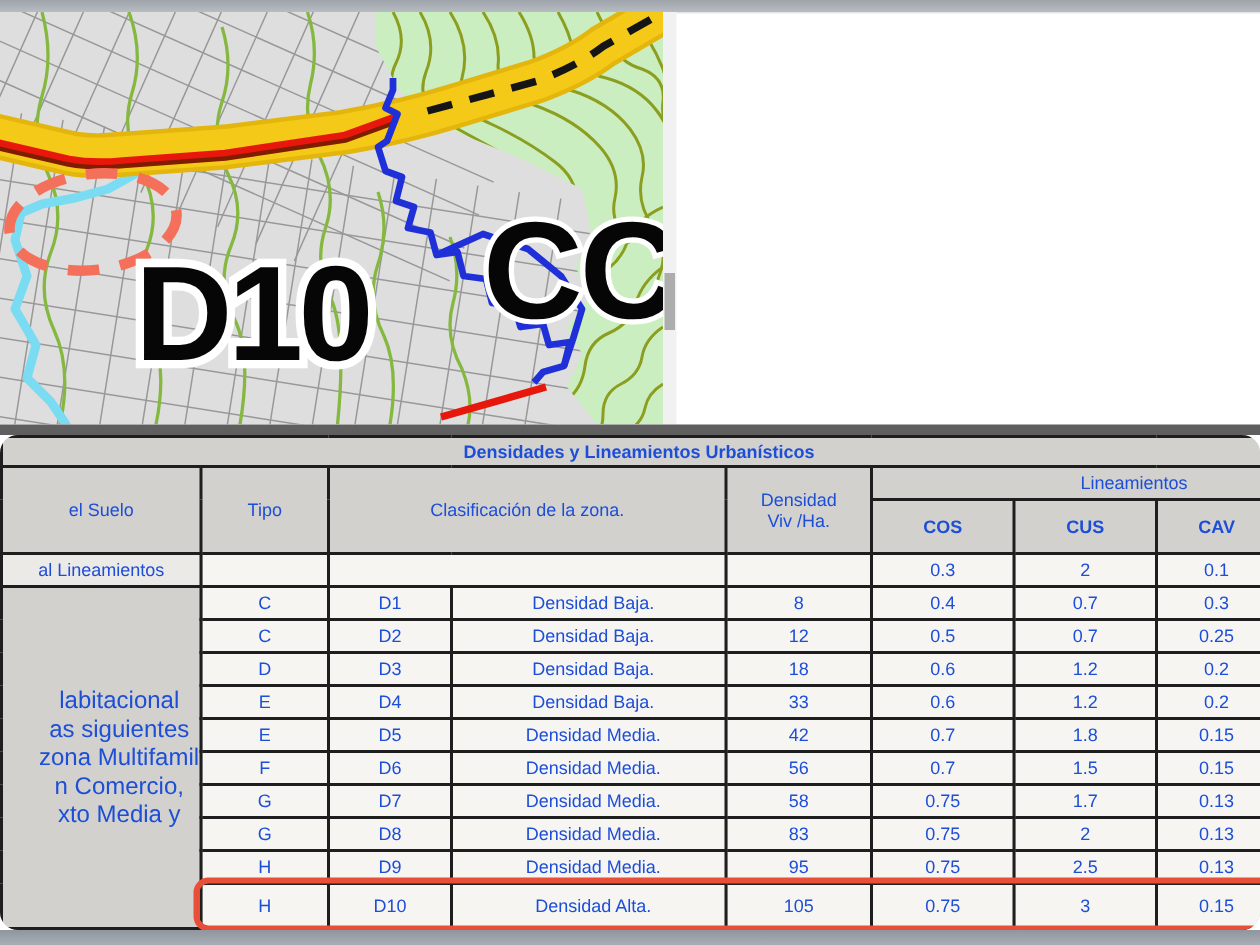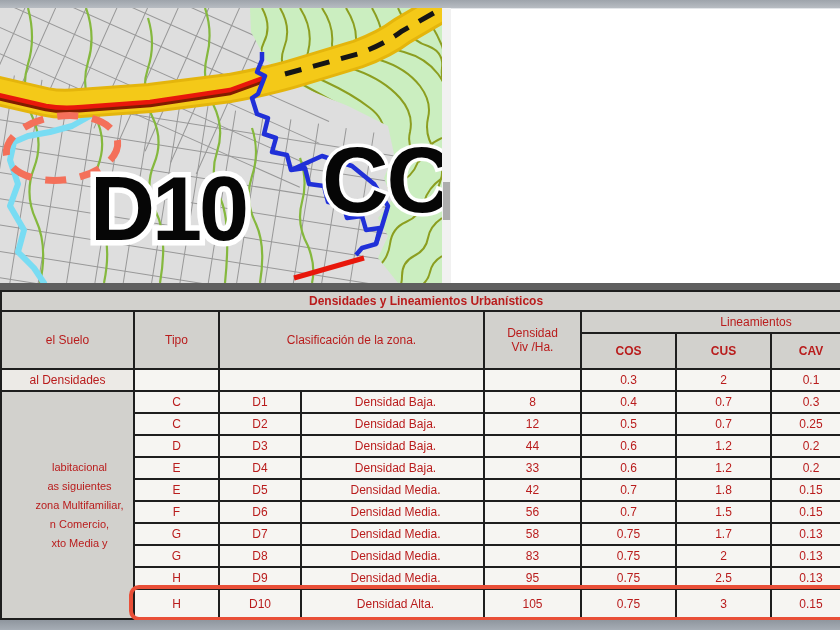--- a/index.html
+++ b/index.html
@@ -1,48 +1,48 @@
 <!DOCTYPE html>
 <html><head>
 <meta charset="utf-8">
 <style>
   html,body{margin:0;padding:0;background:#fff;}
   #stage{position:relative;width:840px;height:630px;overflow:hidden;
-         font-family:"Liberation Sans",sans-serif;color:#b91c1c;background:#ffffff;}
+         font-family:"Liberation Sans",sans-serif;color:#1d4ed8;background:#ffffff;}
 
   
   .topbar{position:absolute;left:0;top:0;width:840px;height:8px;
           background:linear-gradient(#9ea4ab,#b7bcc2);border-bottom:1px solid #e3e6e9;}
   .dark-strip{position:absolute;left:0;top:283px;width:840px;height:7px;background:#5f5f5f;}
   .bottom-strip{position:absolute;left:0;top:620px;width:840px;height:10px;
           background:linear-gradient(#8f969e,#a6adb5);}
 
   
   .map-viewport{position:absolute;left:0;top:8px;width:442px;height:275px;overflow:hidden;}
   .scroll-track{position:absolute;left:442px;top:8px;width:9px;height:275px;background:#f1f1f1;}
   .scroll-thumb{position:absolute;left:443px;top:182px;width:7px;height:38px;background:#adadad;}
 
   
   .table-wrap{position:absolute;left:0;top:290px;width:840px;height:330px;overflow:hidden;
-              background:#d5d4d0;}
+              background:#d5d4d0;border-radius:12px;}
   table.dens{border-collapse:collapse;table-layout:fixed;width:850px;}
   table.dens th,table.dens td{border:2px solid #1e1e1e;padding:0;font-size:12px;
               text-align:center;vertical-align:middle;overflow:hidden;white-space:nowrap;}
   .title-row th{height:18px;background:#d2d1cd;font-weight:bold;font-size:13px;
               border-left:none;border-top:none;}
   thead tr.h1 th{height:20px;background:#d2d1cd;font-weight:normal;}
   thead tr.h2 th{height:34px;background:#d2d1cd;font-weight:bold;}
   .c-landuse{border-left:none;text-align:left;}
   .c-lin{text-indent:80px;}
   tbody td{height:20px;background:#f6f5f2;}
   tbody tr.r-unifam td{height:20px;}
   tbody tr.hl td{height:28px;}
   td.landuse-merged{border-left:none;background:#d2d1cd;text-align:left;vertical-align:top;
               padding-top:82px;white-space:normal;}
-  td.landuse-merged div{line-height:19px;font-size:11px;padding-left:24px;}
+  td.landuse-merged div{line-height:19px;font-size:16px;padding-left:24px;}
   .t-left{text-align:center;padding-left:6px !important;}
   .landuse-cell{border-left:none;text-align:left;background:#eceae6 !important;}
   .highlight-box{position:absolute;left:129px;top:295px;width:716px;height:28px;
               border:4px solid #e94f38;border-radius:10px;pointer-events:none;}
 </style>
 </head>
 <body>
 
 <div id="stage">
 
@@ -147,21 +147,21 @@
           <th class="c-lin" colspan="3">Lineamientos</th>
         </tr>
         <tr class="h2">
           <th>COS</th>
           <th>CUS</th>
           <th>CAV</th>
         </tr>
       </thead>
       <tbody>
         <tr class="r-unifam">
-          <td class="landuse-cell">al Densidades</td>
+          <td class="landuse-cell">al Lineamientos</td>
           <td></td>
           <td colspan="2"></td>
           <td></td>
           <td>0.3</td>
           <td>2</td>
           <td>0.1</td>
         </tr>
       <tr>
             <td class="landuse-merged" rowspan="10">
               <div>labitacional</div>
@@ -184,21 +184,21 @@
             <td class="t-left">Densidad Baja.</td>
             <td>12</td>
             <td>0.5</td>
             <td>0.7</td>
             <td>0.25</td>
           </tr>
           <tr>
             <td>D</td>
             <td>D3</td>
             <td class="t-left">Densidad Baja.</td>
-            <td>44</td>
+            <td>18</td>
             <td>0.6</td>
             <td>1.2</td>
             <td>0.2</td>
           </tr>
           <tr>
             <td>E</td>
             <td>D4</td>
             <td class="t-left">Densidad Baja.</td>
             <td>33</td>
             <td>0.6</td>

